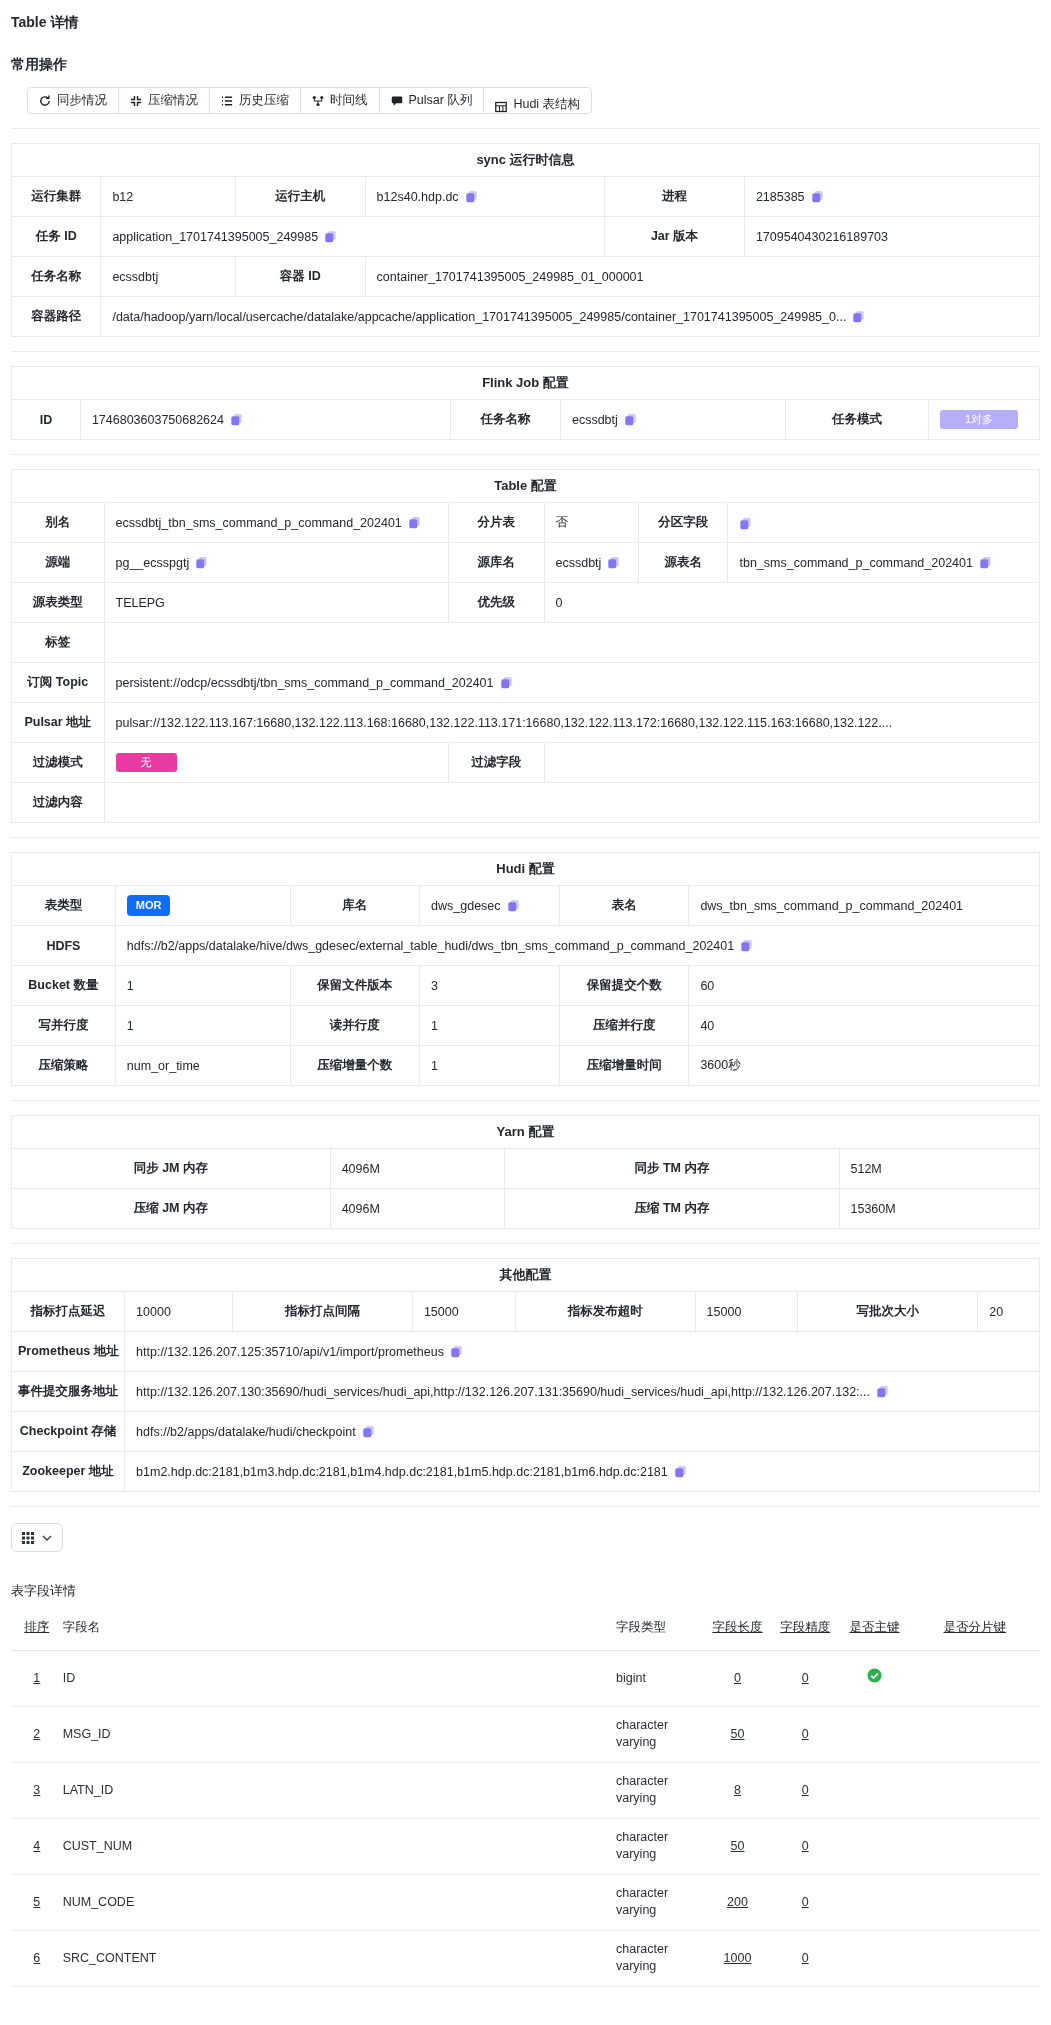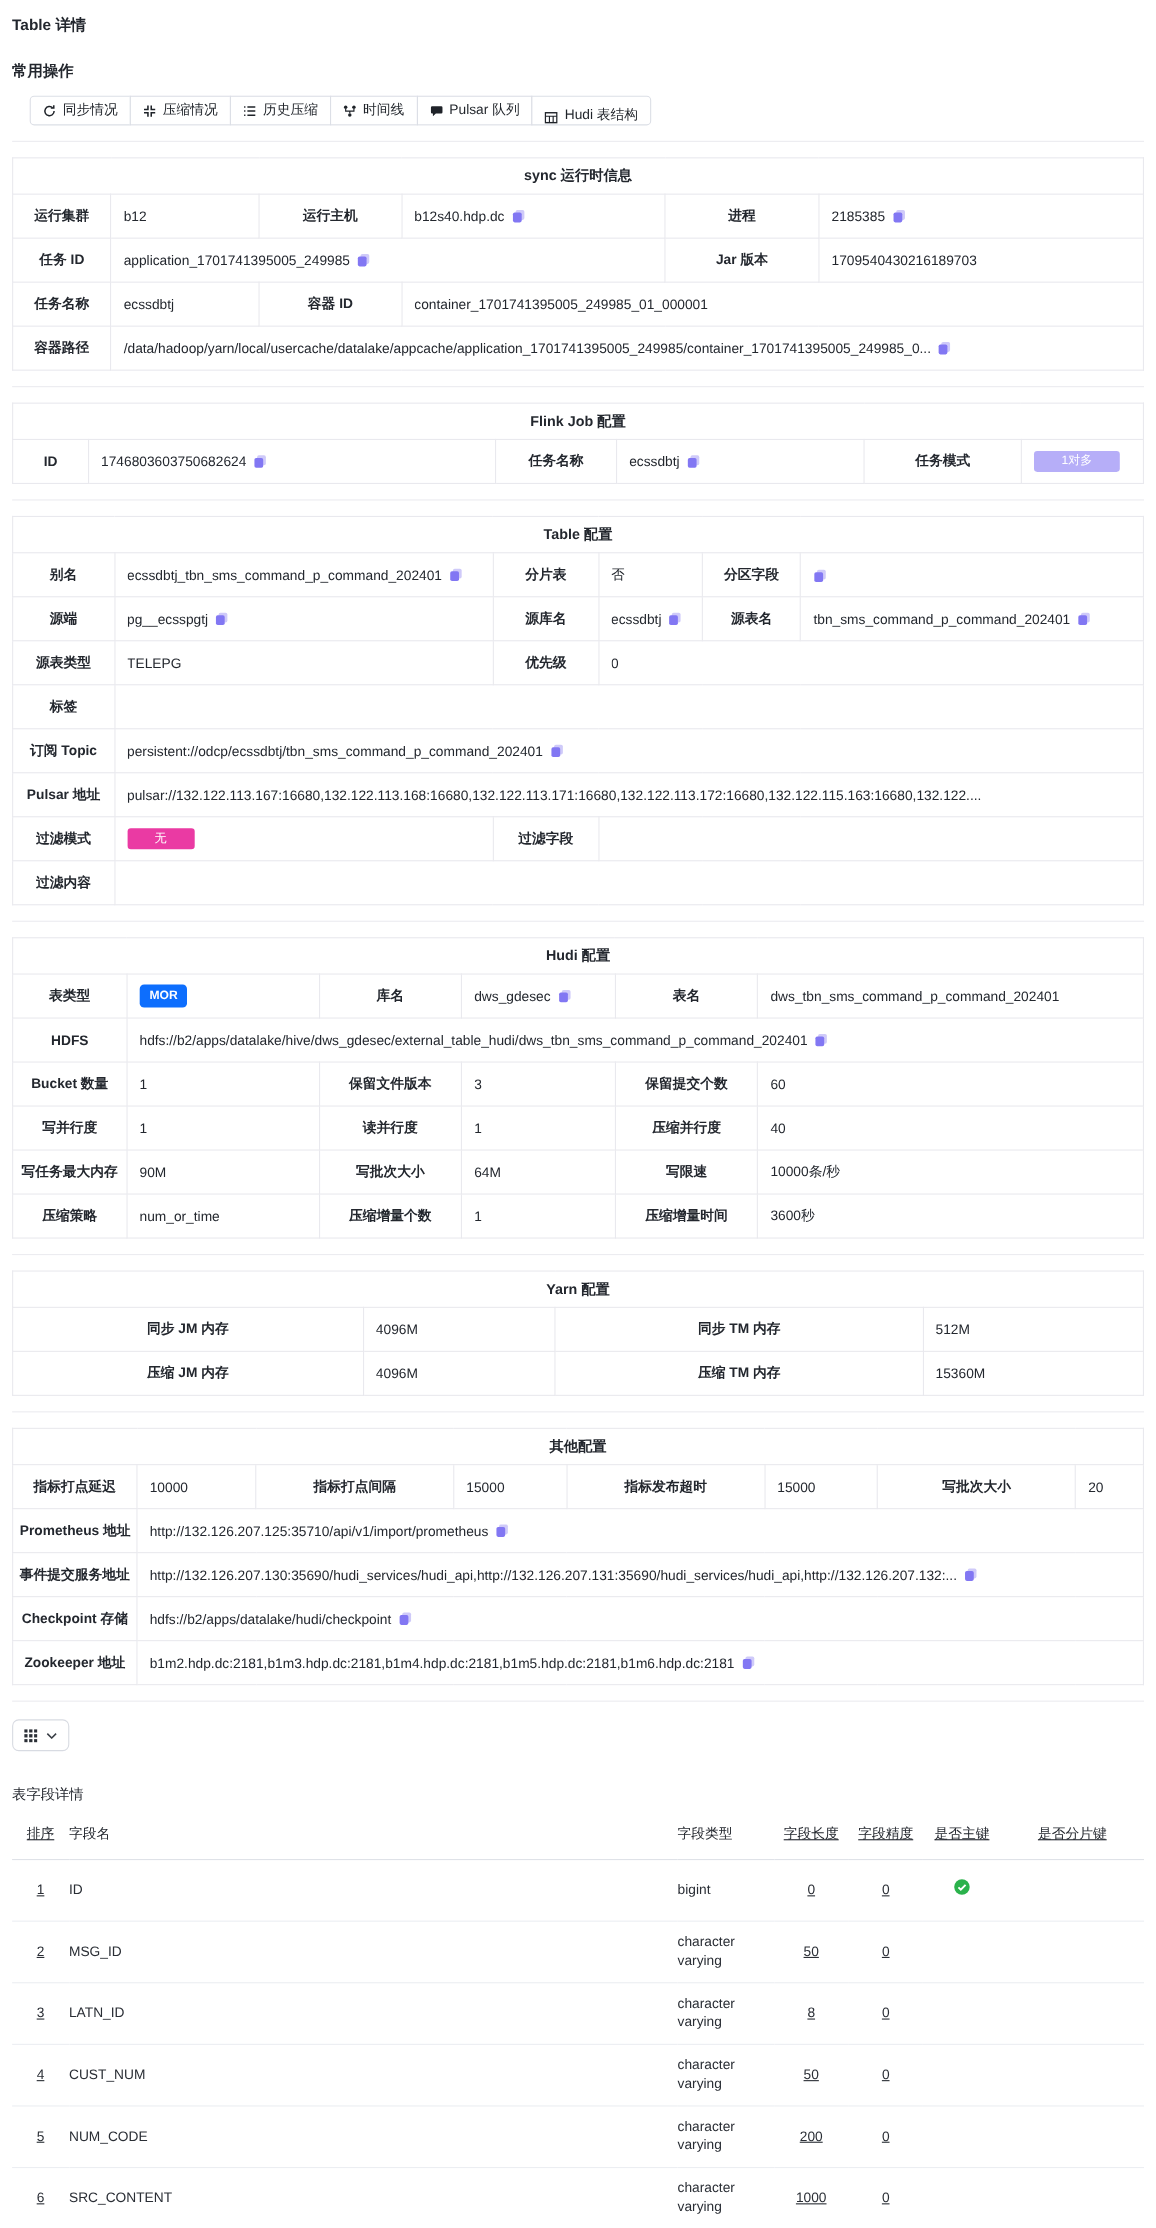--- a/index.html
+++ b/index.html
@@ -390,34 +390,20 @@
             <td class="val"><span class="vbox">
                 <span class="vtext">1</span>
               </span></td>
             <td class="lbl">读并行度</td>
             <td class="val"><span class="vbox">
                 <span class="vtext">1</span>
               </span></td>
             <td class="lbl">压缩并行度</td>
             <td class="val"><span class="vbox">
                 <span class="vtext">40</span>
-              </span></td>
-          </tr>
-          <tr>
-            <td class="lbl">写任务最大内存</td>
-            <td class="val"><span class="vbox">
-                <span class="vtext">90M</span>
-              </span></td>
-            <td class="lbl">写批次大小</td>
-            <td class="val"><span class="vbox">
-                <span class="vtext">64M</span>
-              </span></td>
-            <td class="lbl">写限速</td>
-            <td class="val"><span class="vbox">
-                <span class="vtext">10000条/秒</span>
               </span></td>
           </tr>
           <tr>
             <td class="lbl">压缩策略</td>
             <td class="val"><span class="vbox">
                 <span class="vtext">num_or_time</span>
               </span></td>
             <td class="lbl">压缩增量个数</td>
             <td class="val"><span class="vbox">
                 <span class="vtext">1</span>

